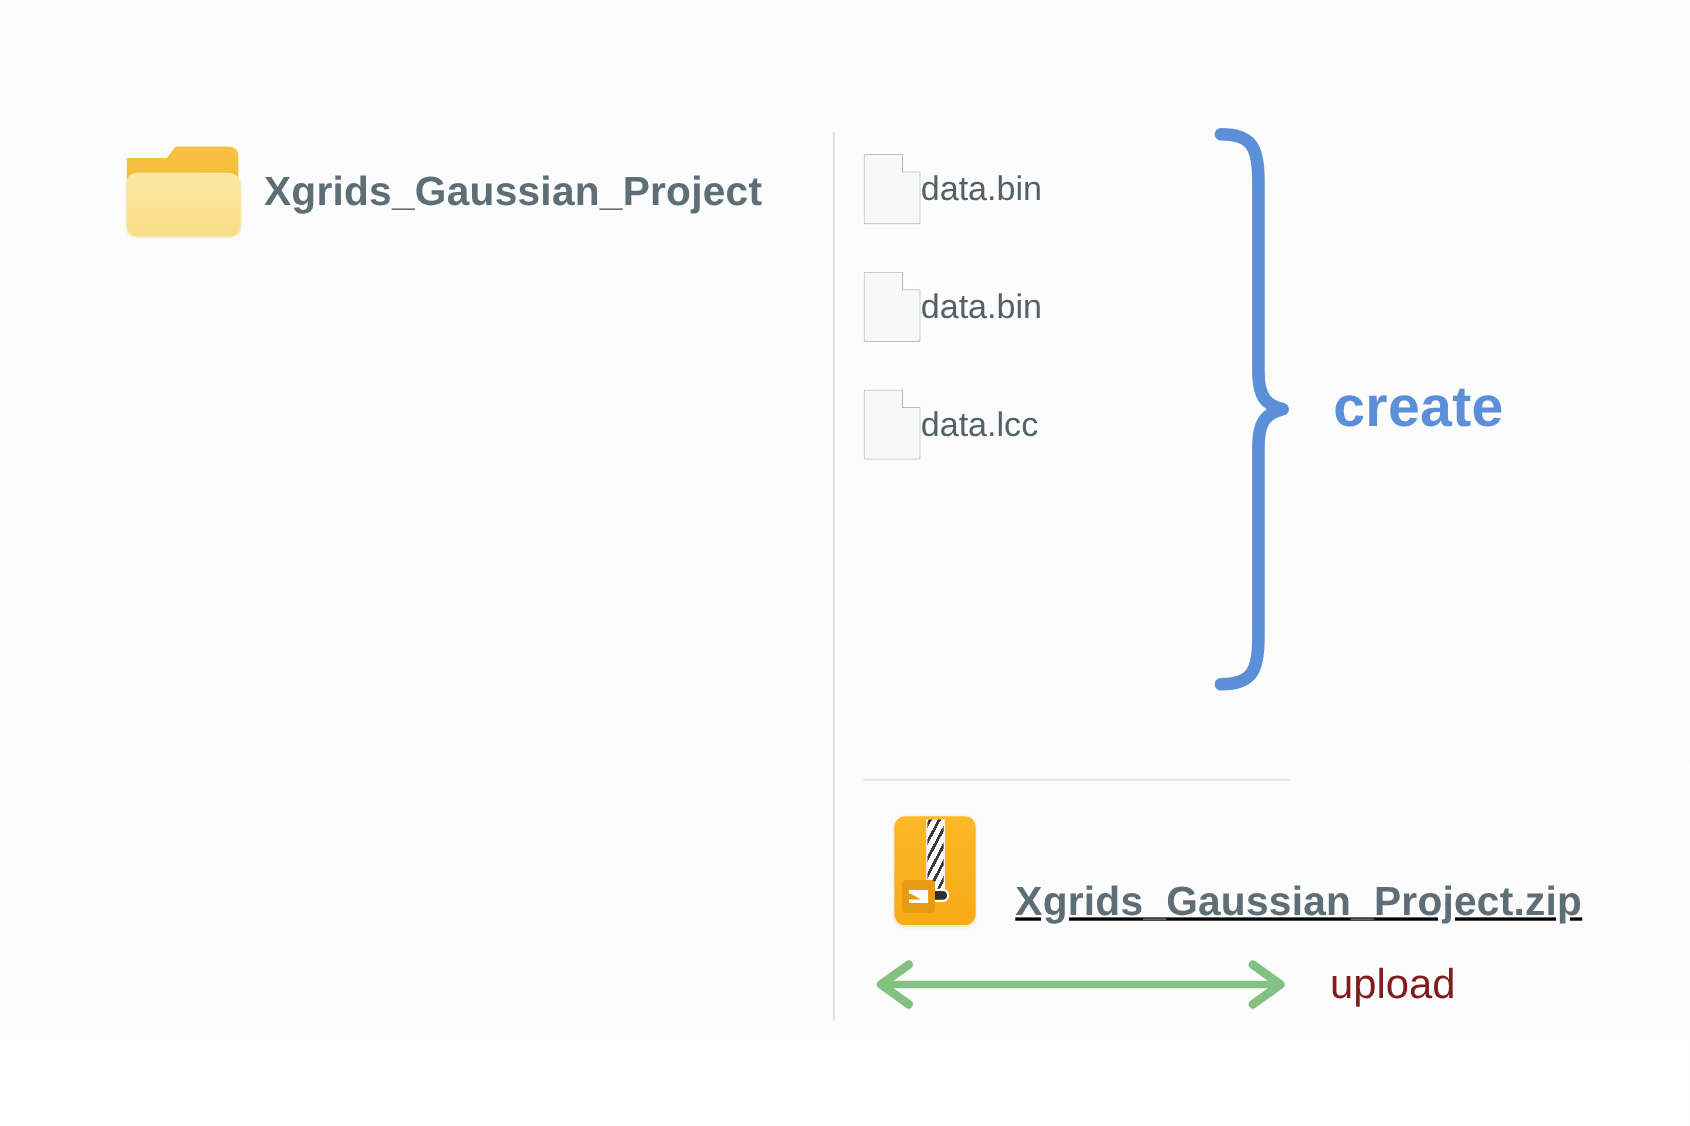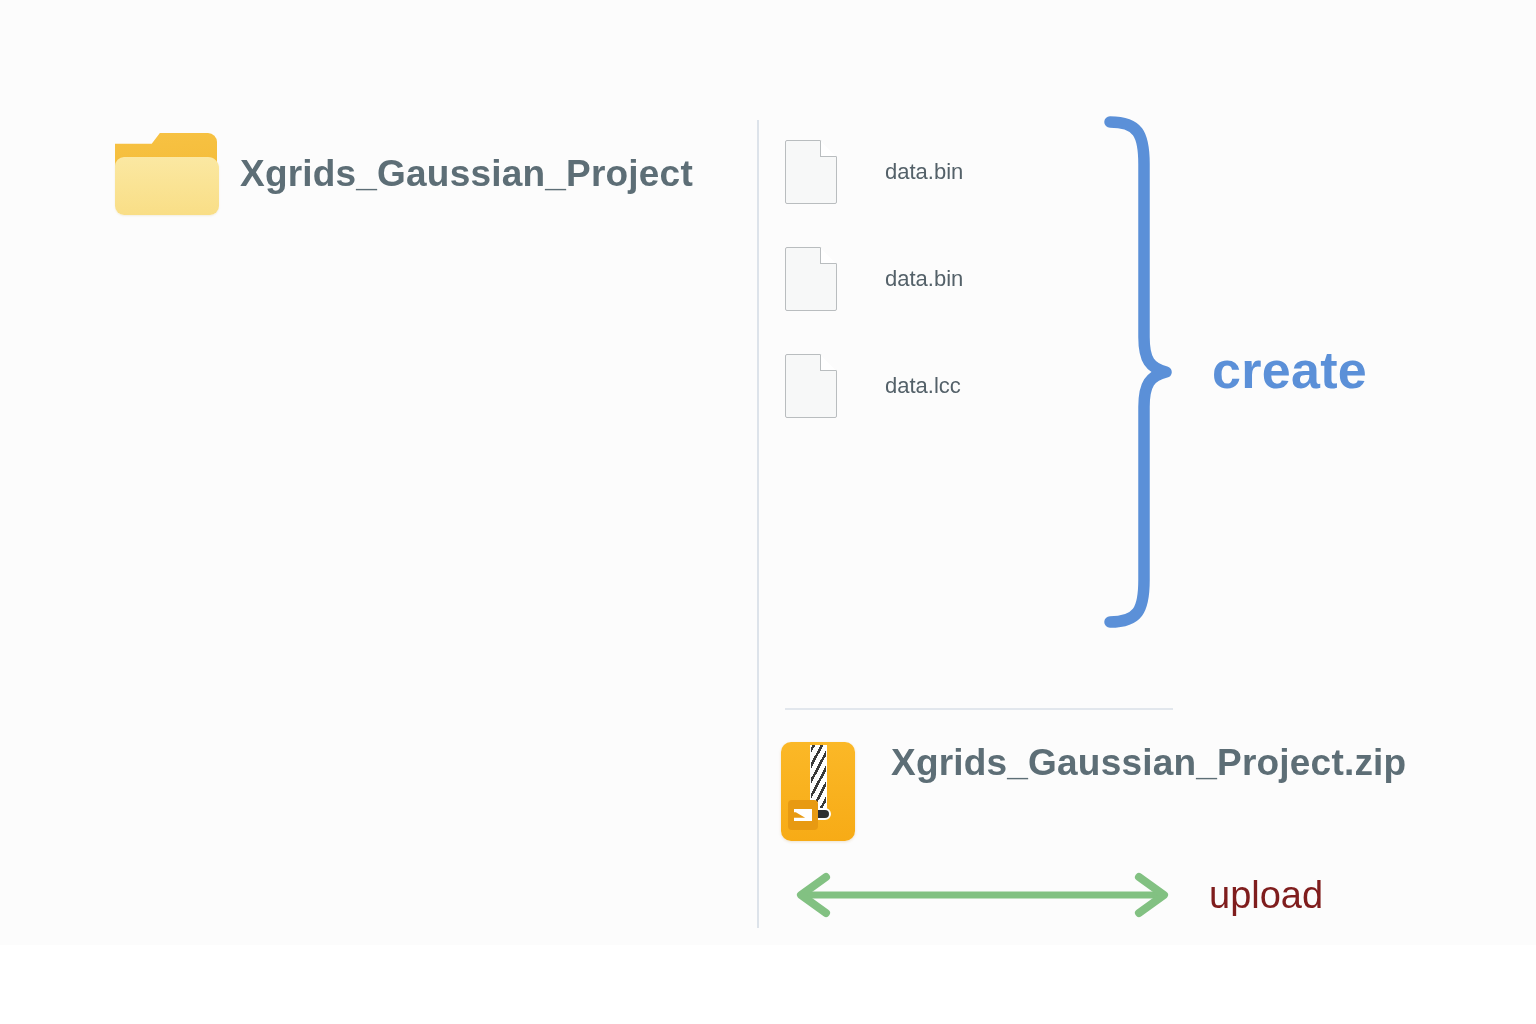--- a/index.html
+++ b/index.html
@@ -115,22 +115,21 @@
     top: 0;
     width: 17px;
     height: 17px;
     background: #ffffff;
     border-left: 1.6px solid #b9bdbf;
     border-bottom: 1.6px solid #b9bdbf;
     clip-path: polygon(0 0, 100% 100%, 0 100%);
     box-sizing: border-box;
   }
   .file-name {
-    margin-left: 48px;
-    font-size: 22px;
+    font-size: 31px;
     color: #546169;
     white-space: nowrap;
   }
 
   
   .brace-wrap {
     position: absolute;
     left: 1096px;
     top: 112px;
     width: 90px;
@@ -144,24 +143,25 @@
     font-size: 52px;
     font-weight: bold;
     color: #5b90d8;
     letter-spacing: .3px;
     white-space: nowrap;
   }
 
   
   .zip-row {
     position: absolute;
-    left: 781px;
+    left: 813px;
     top: 742px;
     display: flex;
-    align-items: flex-start;
+    align-items: flex-end;
+    text-decoration: underline;
   }
   .zip-icon {
     position: relative;
     width: 74px;
     height: 99px;
     flex: 0 0 auto;
     background: linear-gradient(180deg, #fbb827 0%, #f7ab16 100%);
     border-radius: 10px;
     box-shadow: 0 1px 3px rgba(160,105,10,.18);
   }

